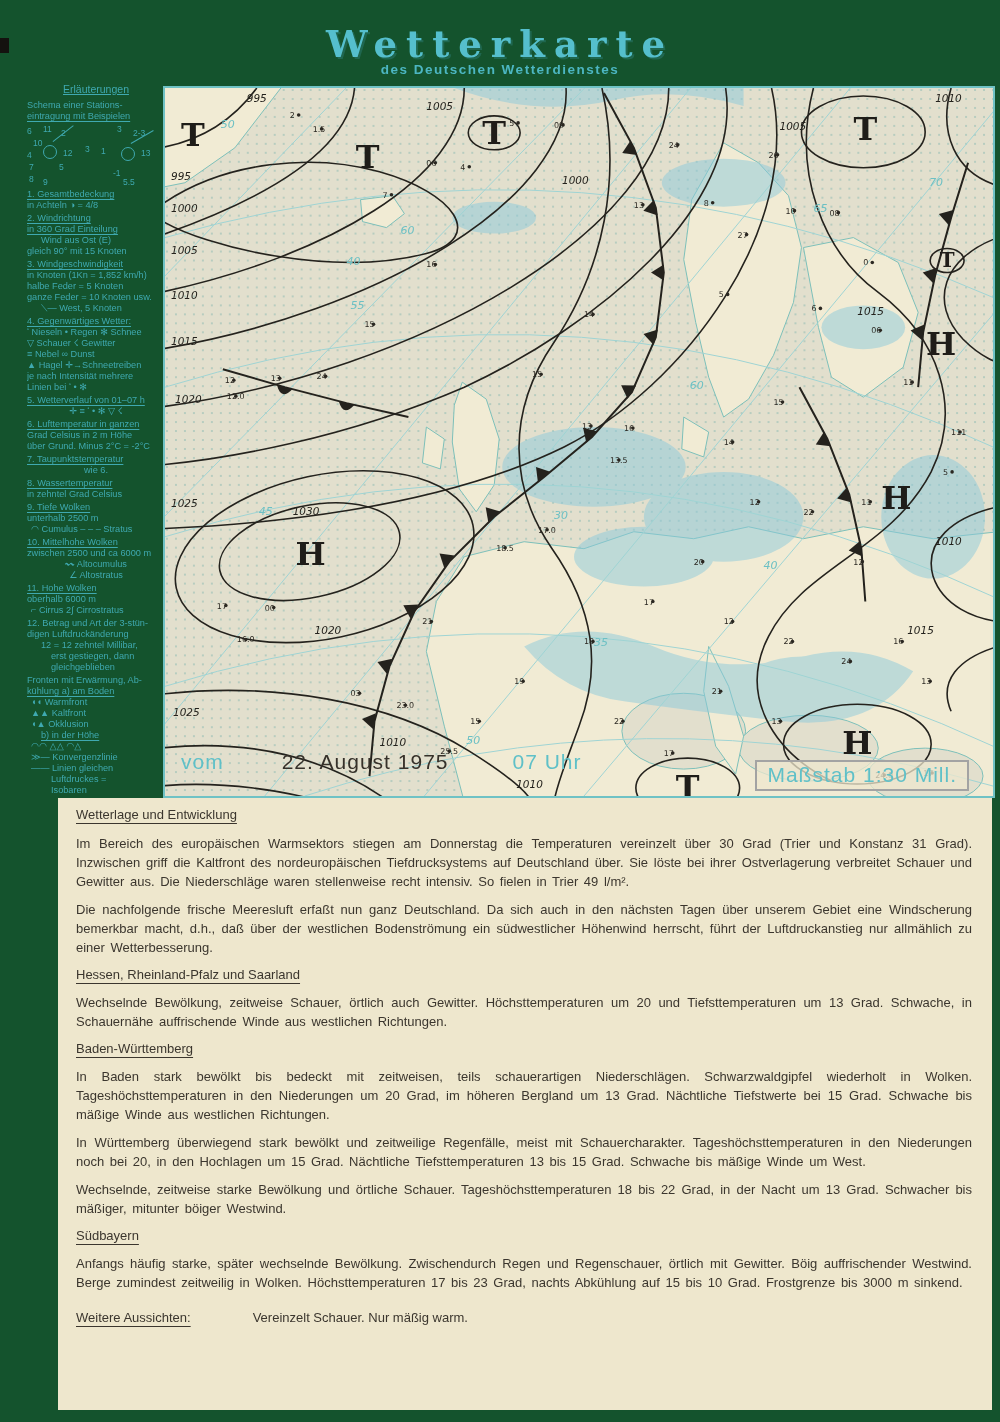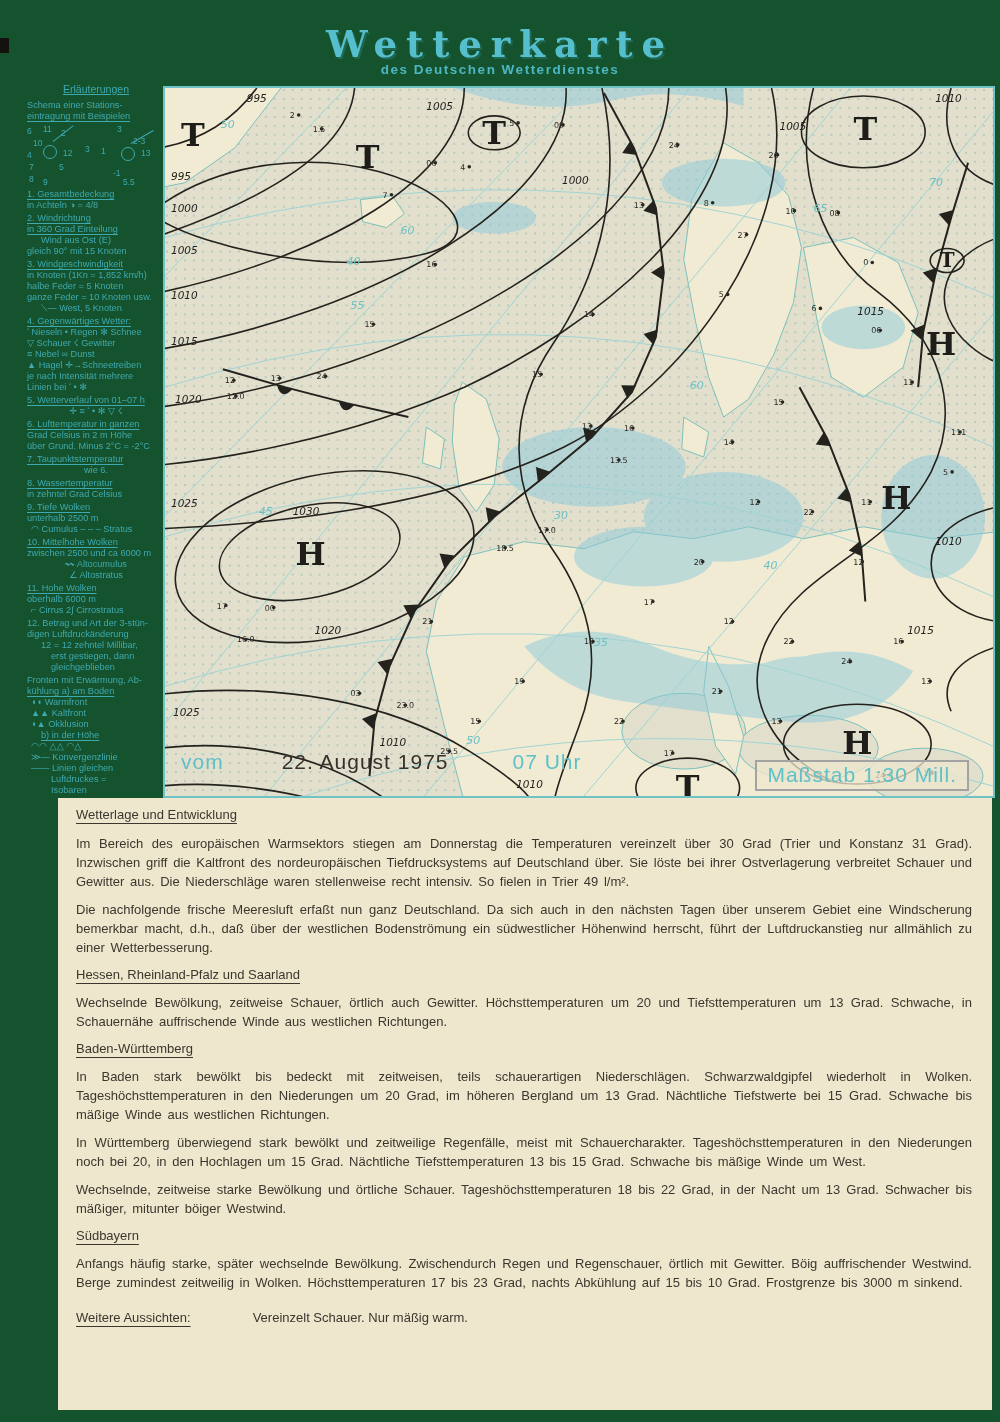--- a/index.html
+++ b/index.html
@@ -93,21 +93,21 @@
           <div class="num" style="left: 16px; top: 53px;">9</div>
           <div class="num" style="left: 36px; top: 24px;">12</div>
           <div class="num" style="left: 32px; top: 38px;">5</div>
           <div class="num" style="left: 58px; top: 20px;">3</div>
         </div>
       <div class="model-box" style="left:72px">
         <div class="model-circle" style="left:22px;top:22px"></div>
         <div class="model-barb" style="left:32px;top:18px;transform:rotate(-30deg)"></div>
         <div id="model-right-nums"></div>
       <div class="num" style="left: 18px; top: 0px;">3</div>
-          <div class="num" style="left: 34px; top: 12px; text-align: right;">2-3</div>
+          <div class="num" style="left: 34px; top: 4px; text-align: right;">2-3</div>
           <div class="num" style="left: 2px; top: 22px;">1</div>
           <div class="num" style="left: 42px; top: 24px;">13</div>
           <div class="num" style="left: 14px; top: 44px;">-1</div>
           <div class="num" style="left: 24px; top: 53px;">5.5</div>
         </div>
     </div>
     <div id="legend-lines">
         <div class="lg u mt">1. Gesamtbedeckung</div>
         <div class="lg ">in Achteln  ◑ = 4/8</div>
         <div class="lg u mt">2. Windrichtung</div>

